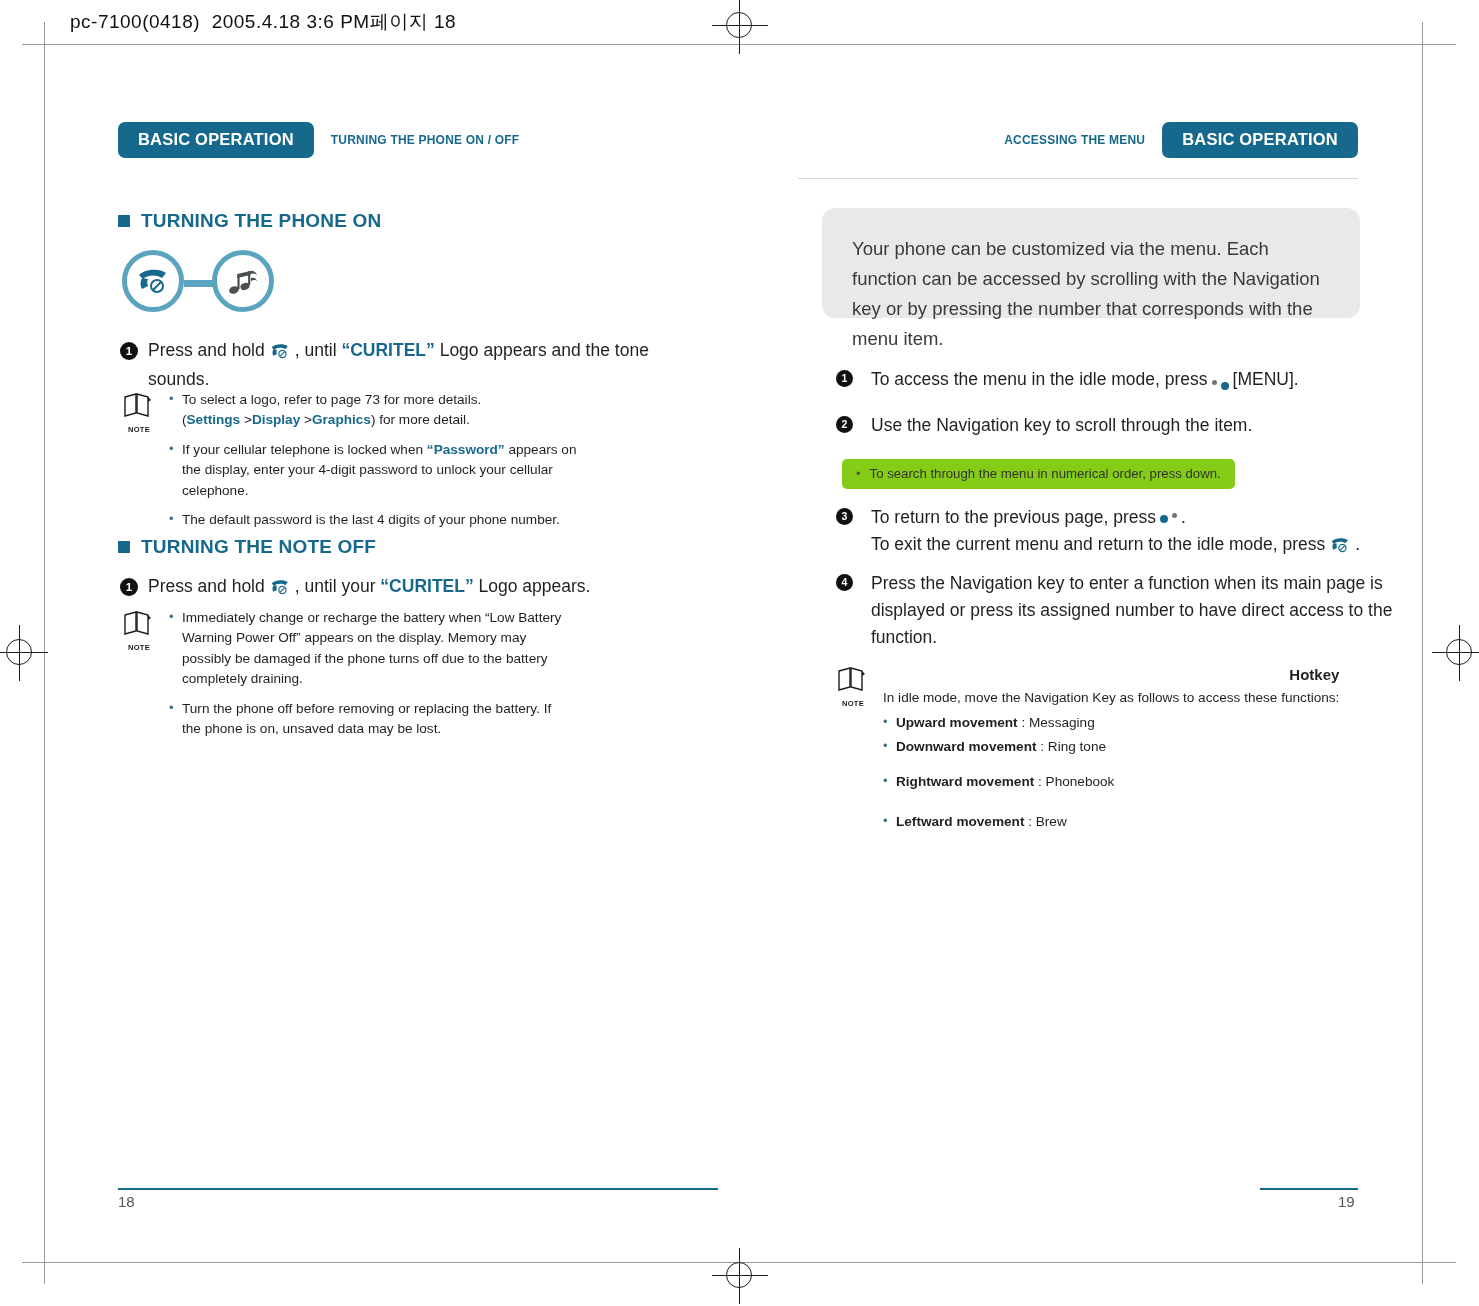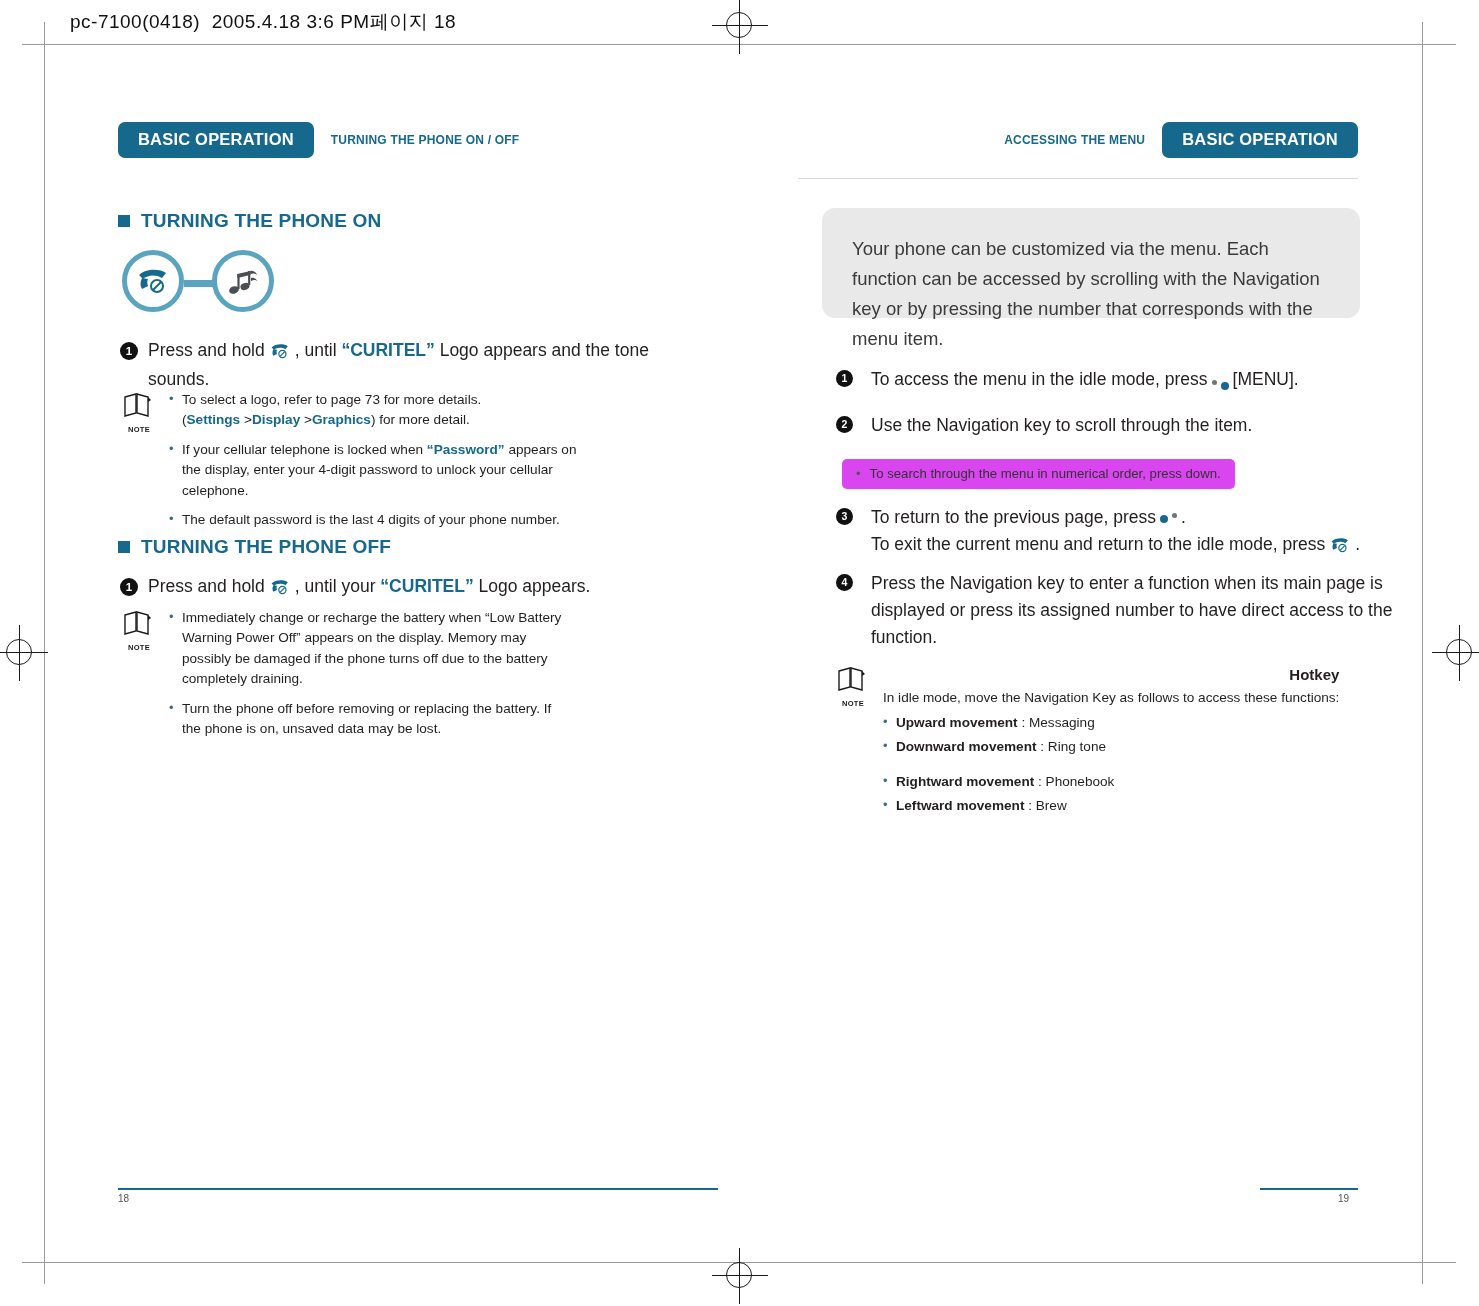--- a/index.html
+++ b/index.html
@@ -98,36 +98,36 @@
     font-size:18.5px;line-height:1.62;color:#3a3a3a;
     padding:26px 30px 28px 30px;box-sizing:border-box;
   }
   .rstep{position:absolute;display:flex;align-items:flex-start;gap:18px;font-size:17.5px;line-height:1.55;}
   .rnum{
     flex:0 0 auto;width:17px;height:17px;border-radius:50%;
     background:#111;color:#fff;font-size:10.5px;font-weight:bold;
     display:flex;align-items:center;justify-content:center;margin-top:4px;
   }
   .tipbar{
-    position:absolute;background:#d946ef;border-radius:5px;
+    position:absolute;background:#84cc16;border-radius:5px;
     font-size:13.2px;color:#333;padding:7px 14px 8px 14px;
     display:flex;align-items:center;gap:9px;white-space:nowrap;
   }
   .tipbar:before{content:"\2022";color:#555;font-size:13px;}
 
   
   .dots{display:inline-flex;align-items:flex-end;gap:4px;vertical-align:baseline;margin:0 4px;}
   .dot-s{width:5px;height:5px;border-radius:50%;background:#6f7577;display:inline-block;margin-bottom:5px;}
   .dot-b{width:8px;height:8px;border-radius:50%;background:#16688c;display:inline-block;}
 
   .inlphone{display:inline-block;vertical-align:-4px;margin:0 4px;}
 
   
   .footrule{position:absolute;height:2px;background:#16688c;}
-  .pagenum{position:absolute;font-size:10px;color:#555;}
+  .pagenum{position:absolute;font-size:15px;color:#555;}
 
   .rh-right{justify-content:flex-end;}
 </style>
 </head>
 <body>
 
 <div class="printbar">
   <span class="ptxt">pc-7100(0418)  2005.4.18 3:6 PM페이지 18</span>
 </div>
 
@@ -224,21 +224,21 @@
         </li>
         <li>
           <span>The default password is the last 4 digits of your phone number.</span>
         </li>
       </ul>
     </div>
   </div>
 
   <div class="sec-head" style="left:118px;top:536px;">
     <span class="sq"></span>
-    <span>TURNING THE PHONE OFF</span>
+    <span>TURNING THE NOTE OFF</span>
   </div>
 
   <div class="step" style="left:120px;top:574px;width:560px;">
     <span class="num">1</span>
     <span class="steptxt"><span>Press and hold</span><span class="inlphone"><svg width="22" height="18" viewBox="0 0 36 30">
             <path d="M4 9 C10 3, 24 2, 31 7 L27 12 C21 8, 12 9, 8 13 Z" fill="#16688c"></path>
             <path d="M7 12 C5 16, 5 20, 7 23 L13 20 C12 17, 12 15, 13 13 Z" fill="#16688c"></path>
             <circle cx="22" cy="20" r="6" fill="none" stroke="#16688c" stroke-width="2"></circle>
             <line x1="18" y1="24" x2="26" y2="16" stroke="#16688c" stroke-width="2"></line>
           </svg></span><span>,  until your</span> <span class="hl">“CURITEL”</span> <span>Logo appears.</span></span>
@@ -321,21 +321,21 @@
         <path d="M26 5 L29 8 L26 10 Z" fill="#1a1a1a"></path>
       </svg>
       <div class="cap">NOTE</div>
     </div>
     <div class="notebody">
       <div style="font-size:15px;font-weight:bold;color:#231f20;margin-bottom:1px;text-align:right;">Hotkey</div>
       <div style="margin-bottom:5px;">In idle mode, move the Navigation Key as follows to access these functions:</div>
       <ul>
         <li style="margin-bottom:4px;"><span class="plainb">Upward movement</span> <span>:</span> <span>Messaging</span></li>
         <li style="margin-bottom:14px;"><span class="plainb">Downward movement</span> <span>:</span> <span>Ring tone</span></li>
-        <li style="margin-bottom:4px;"><span class="plainb">Rightward movement</span> <span>:</span> <span>Phonebook</span></li>
+        <li style="margin-bottom:20px;"><span class="plainb">Rightward movement</span> <span>:</span> <span>Phonebook</span></li>
         <li><span class="plainb">Leftward movement</span> <span>:</span> <span>Brew</span></li>
       </ul>
     </div>
   </div>
 
   <div class="footrule" style="left:520px;top:1188px;width:98px;"></div>
   <div class="pagenum" style="left:598px;top:1193px;">19</div>
 </div>
 
 </body></html>

